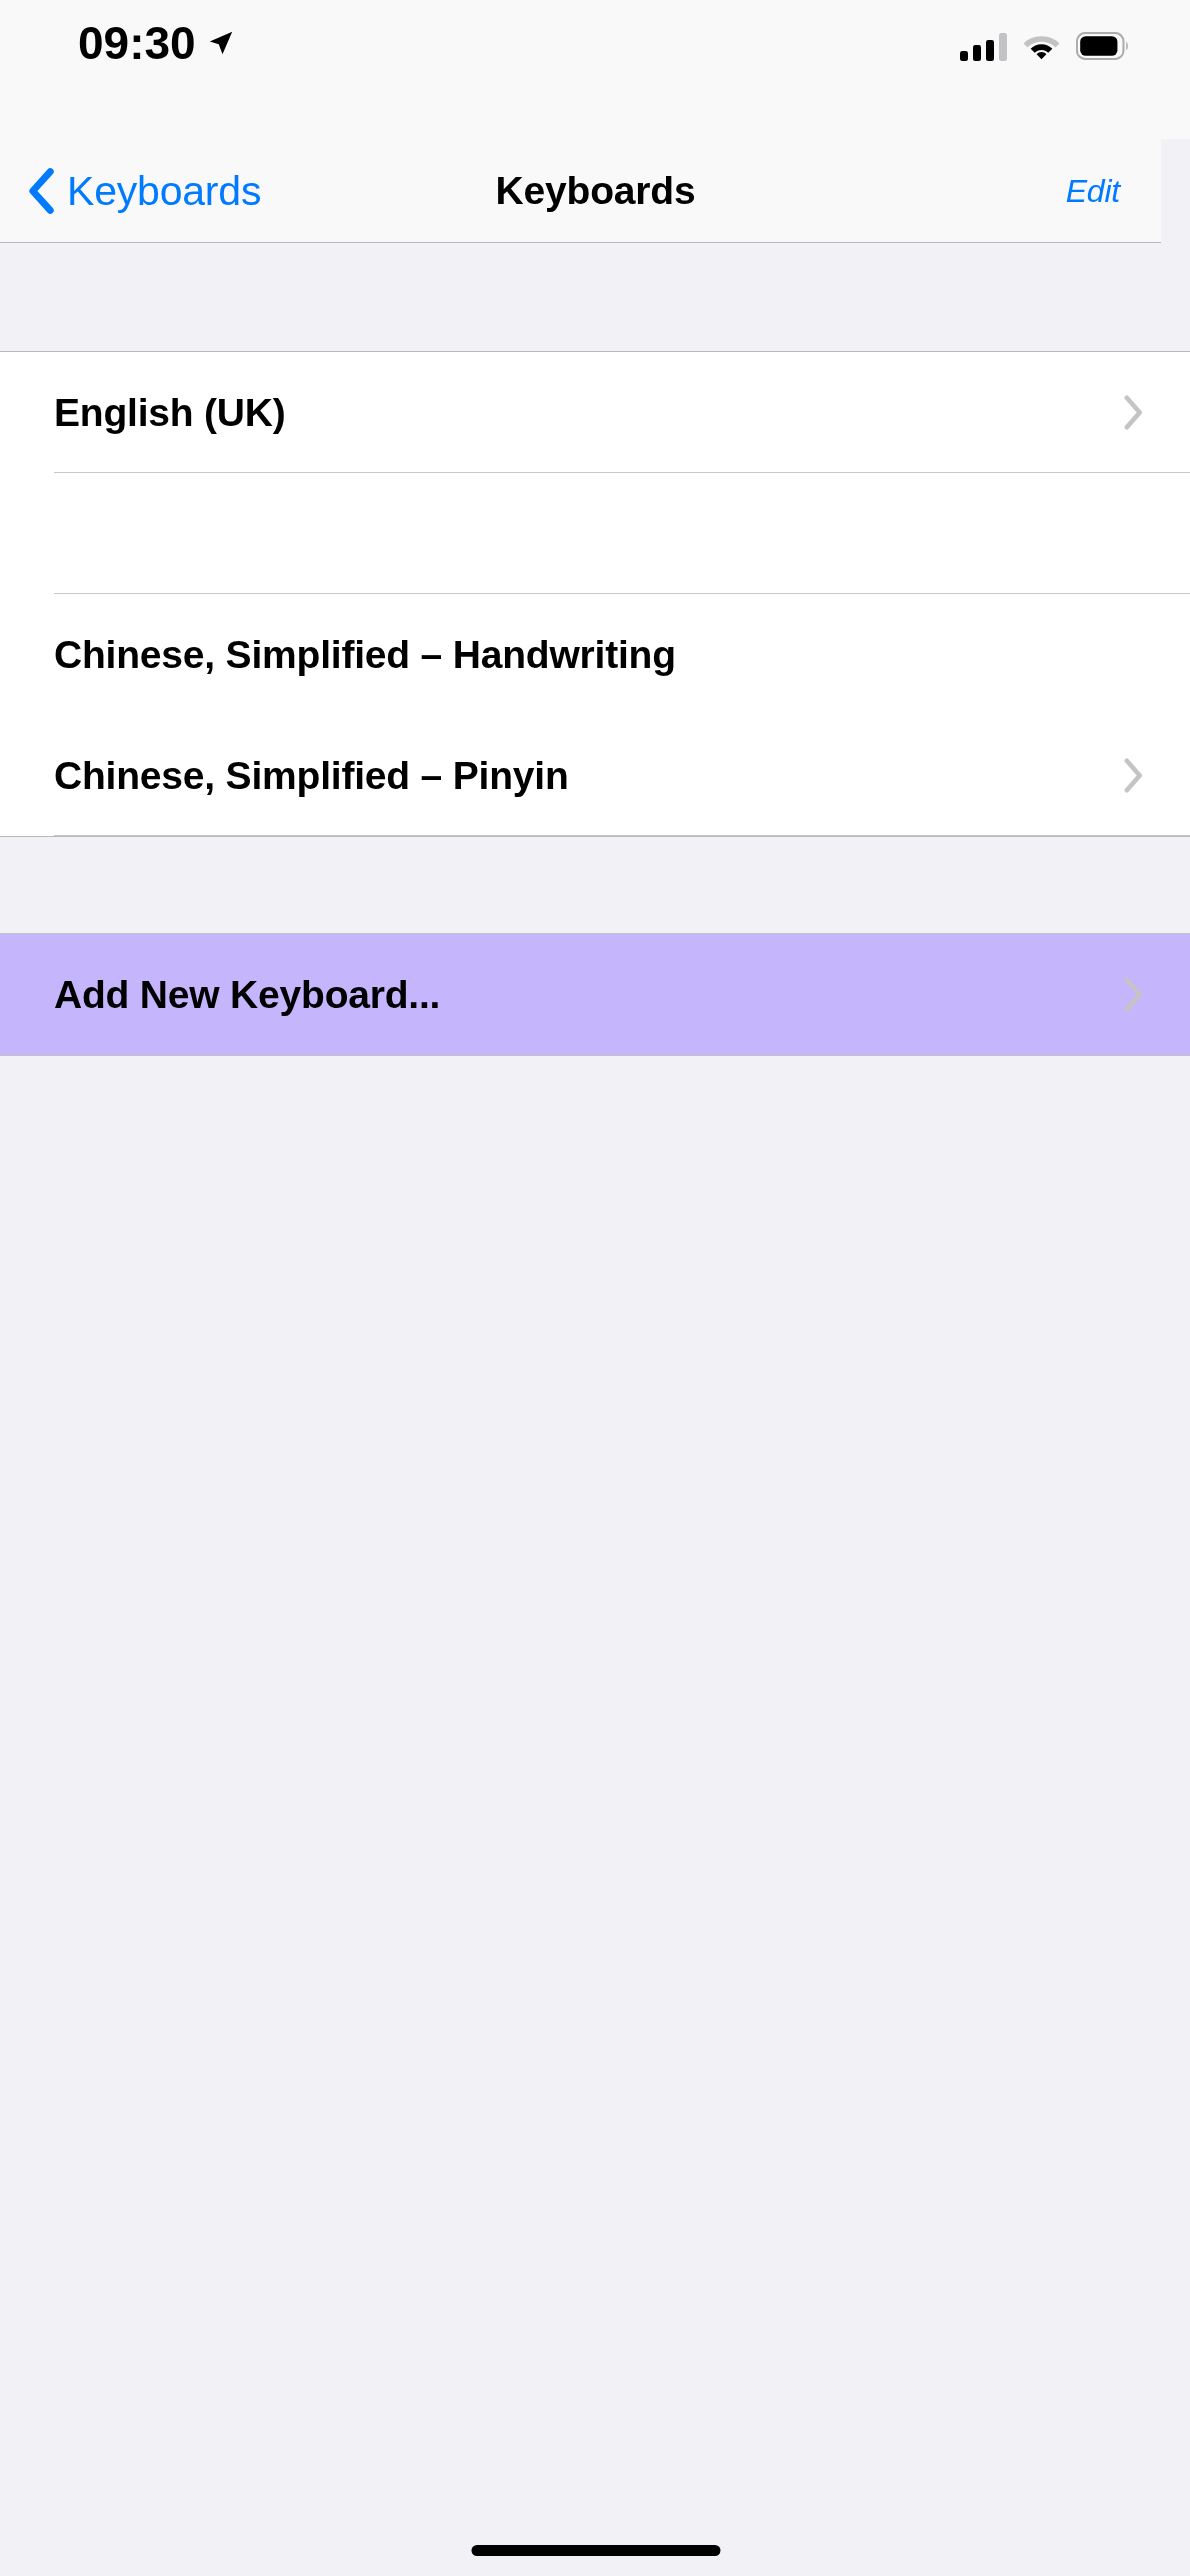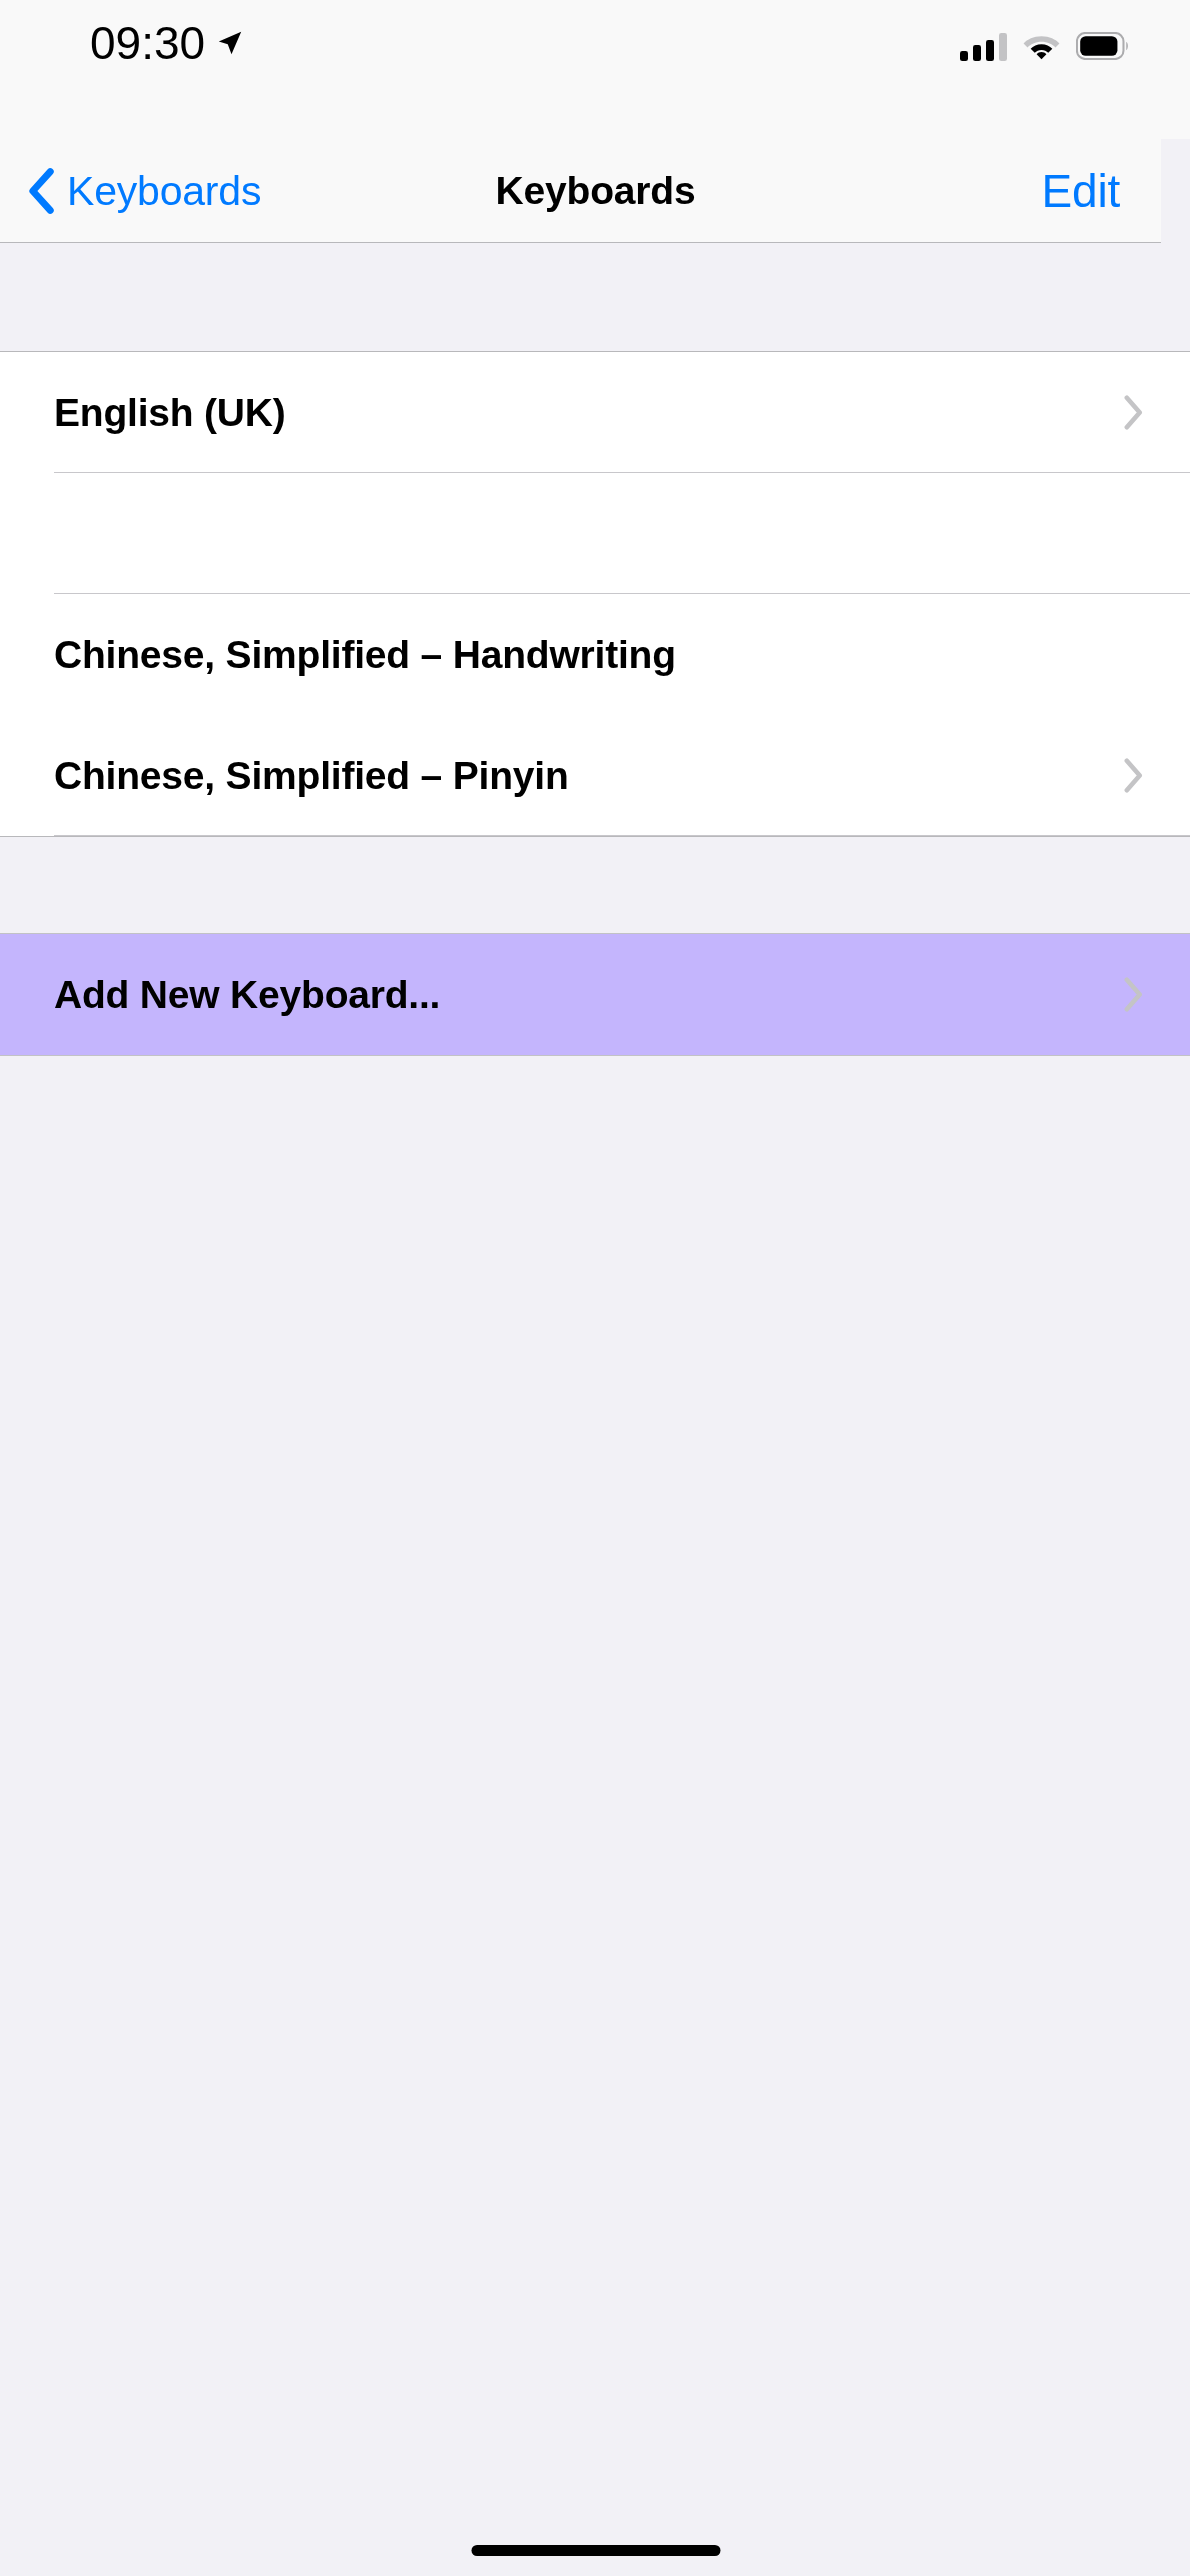--- a/index.html
+++ b/index.html
@@ -21,22 +21,22 @@
   #status-bar {
     position:absolute; top:0; left:0;
     width:1191px; height:139px;
     background:#f9f9f9;
   }
   #status-time-wrap {
     position:absolute; left:78px; top:20.4px;
     display:flex; align-items:center; gap:11px;
   }
   #status-time {
-    font-size:46px; font-weight:400; color:#000;
-    letter-spacing:0px; line-height:1;margin-left:12px;
+    font-size:46px; font-weight:700; color:#000;
+    letter-spacing:0px; line-height:1;
   }
   #location-arrow { display:block; }
 
   #status-right {
     position:absolute; right:61px; top:24px;
     display:flex; align-items:flex-end; gap:16px; height:37px;
   }
   .sig-bars { display:flex; align-items:flex-end; gap:4.6px; height:28px; }
   .sig-bars i { display:block; width:8.3px; border-radius:2.3px; background:#000; }
   .sig-bars i.b1 { height:10.2px; }
@@ -64,23 +64,24 @@
   }
   #nav-title {
     position:absolute; left:0; top:0; width:1191px; height:104px;
     display:flex; align-items:center; justify-content:center;
     font-size:39px; font-weight:700; color:#000;
     letter-spacing:-0.2px;
   }
   #nav-edit {
     position:absolute; right:41px; top:0; height:104px;
     display:flex; align-items:center;
-    font-size:46px; color:#007aff;
+    font-size:32px; color:#007aff;
     letter-spacing:-0.2px;
     cursor:pointer;
+    font-style:italic;
   }
 
   
   #content {
     position:absolute; top:243px; left:0;
     width:1191px; height:2333px;
     background:#f2f1f6;
     font-weight:bold;
   }
   .section-gap { width:100%; background:#f2f1f6; }

